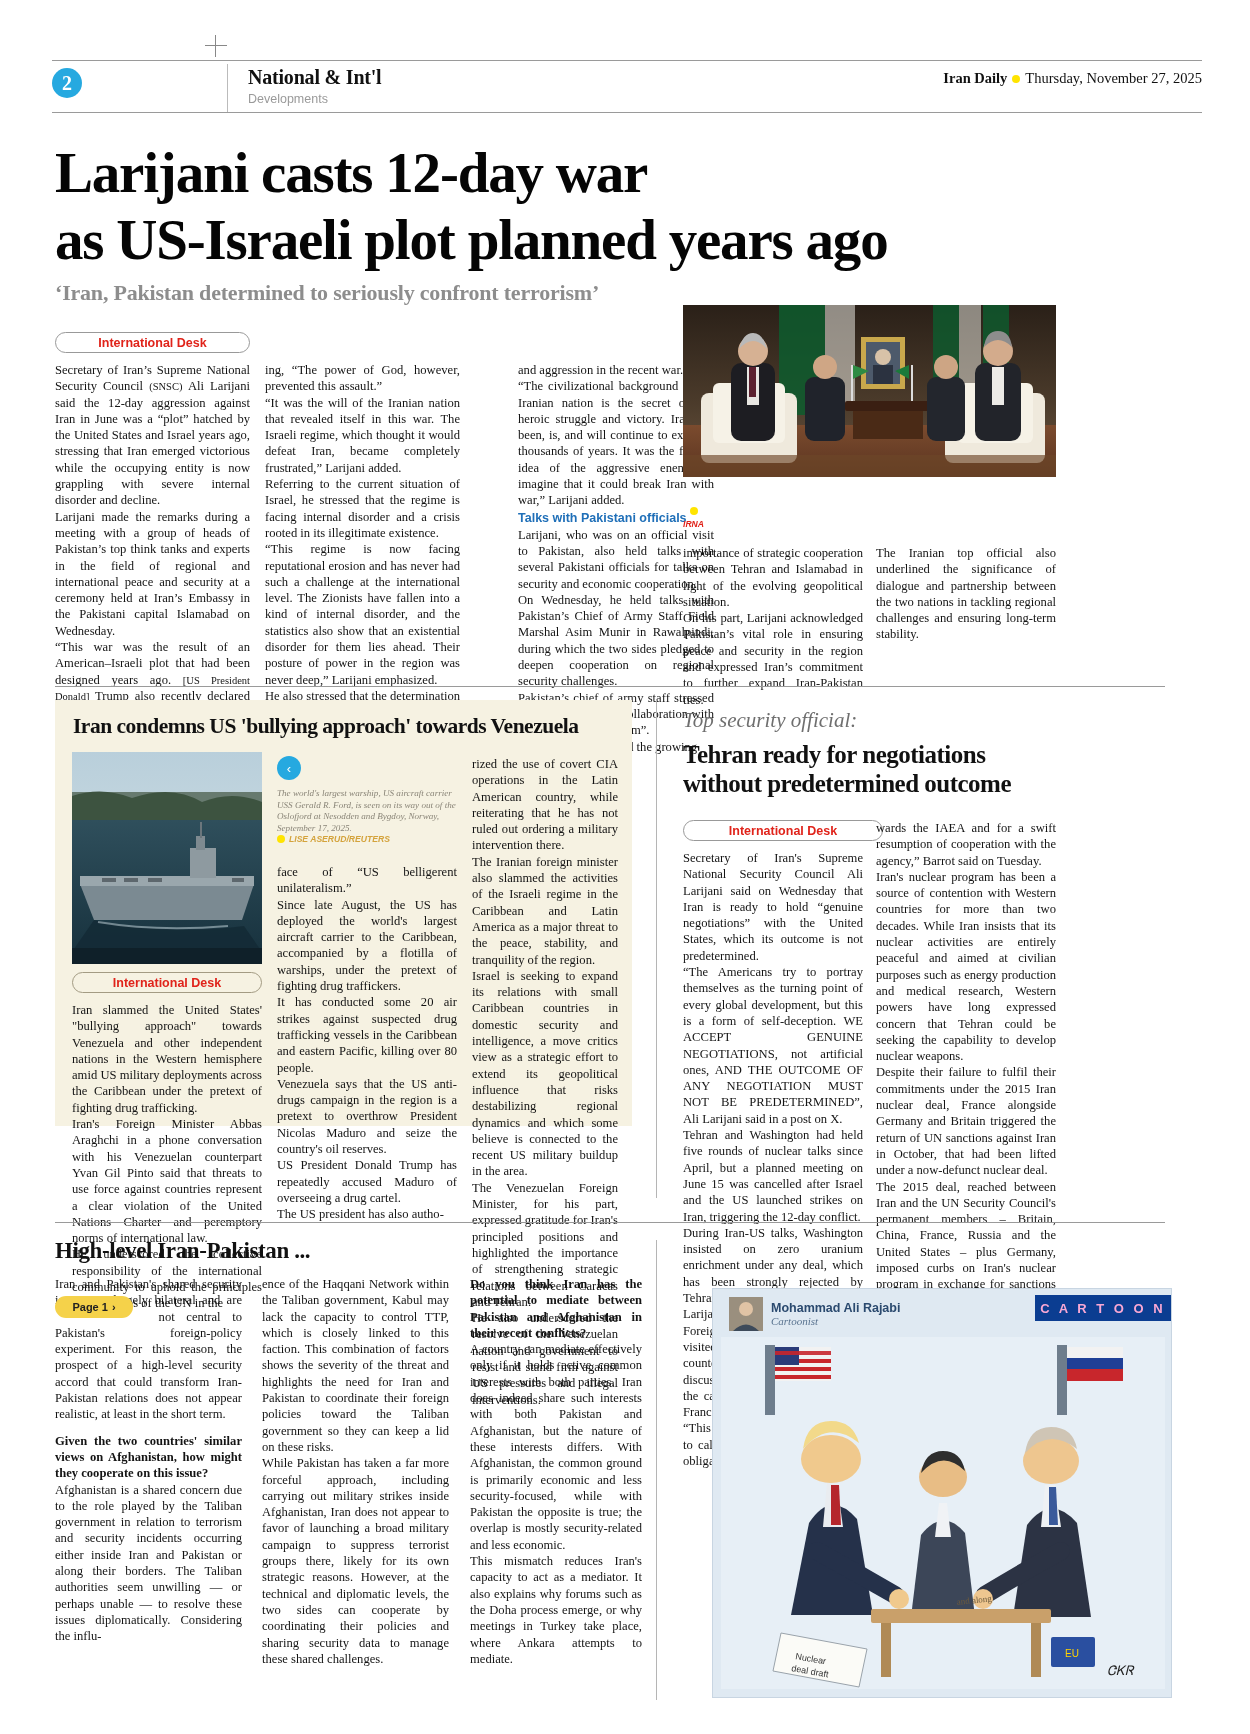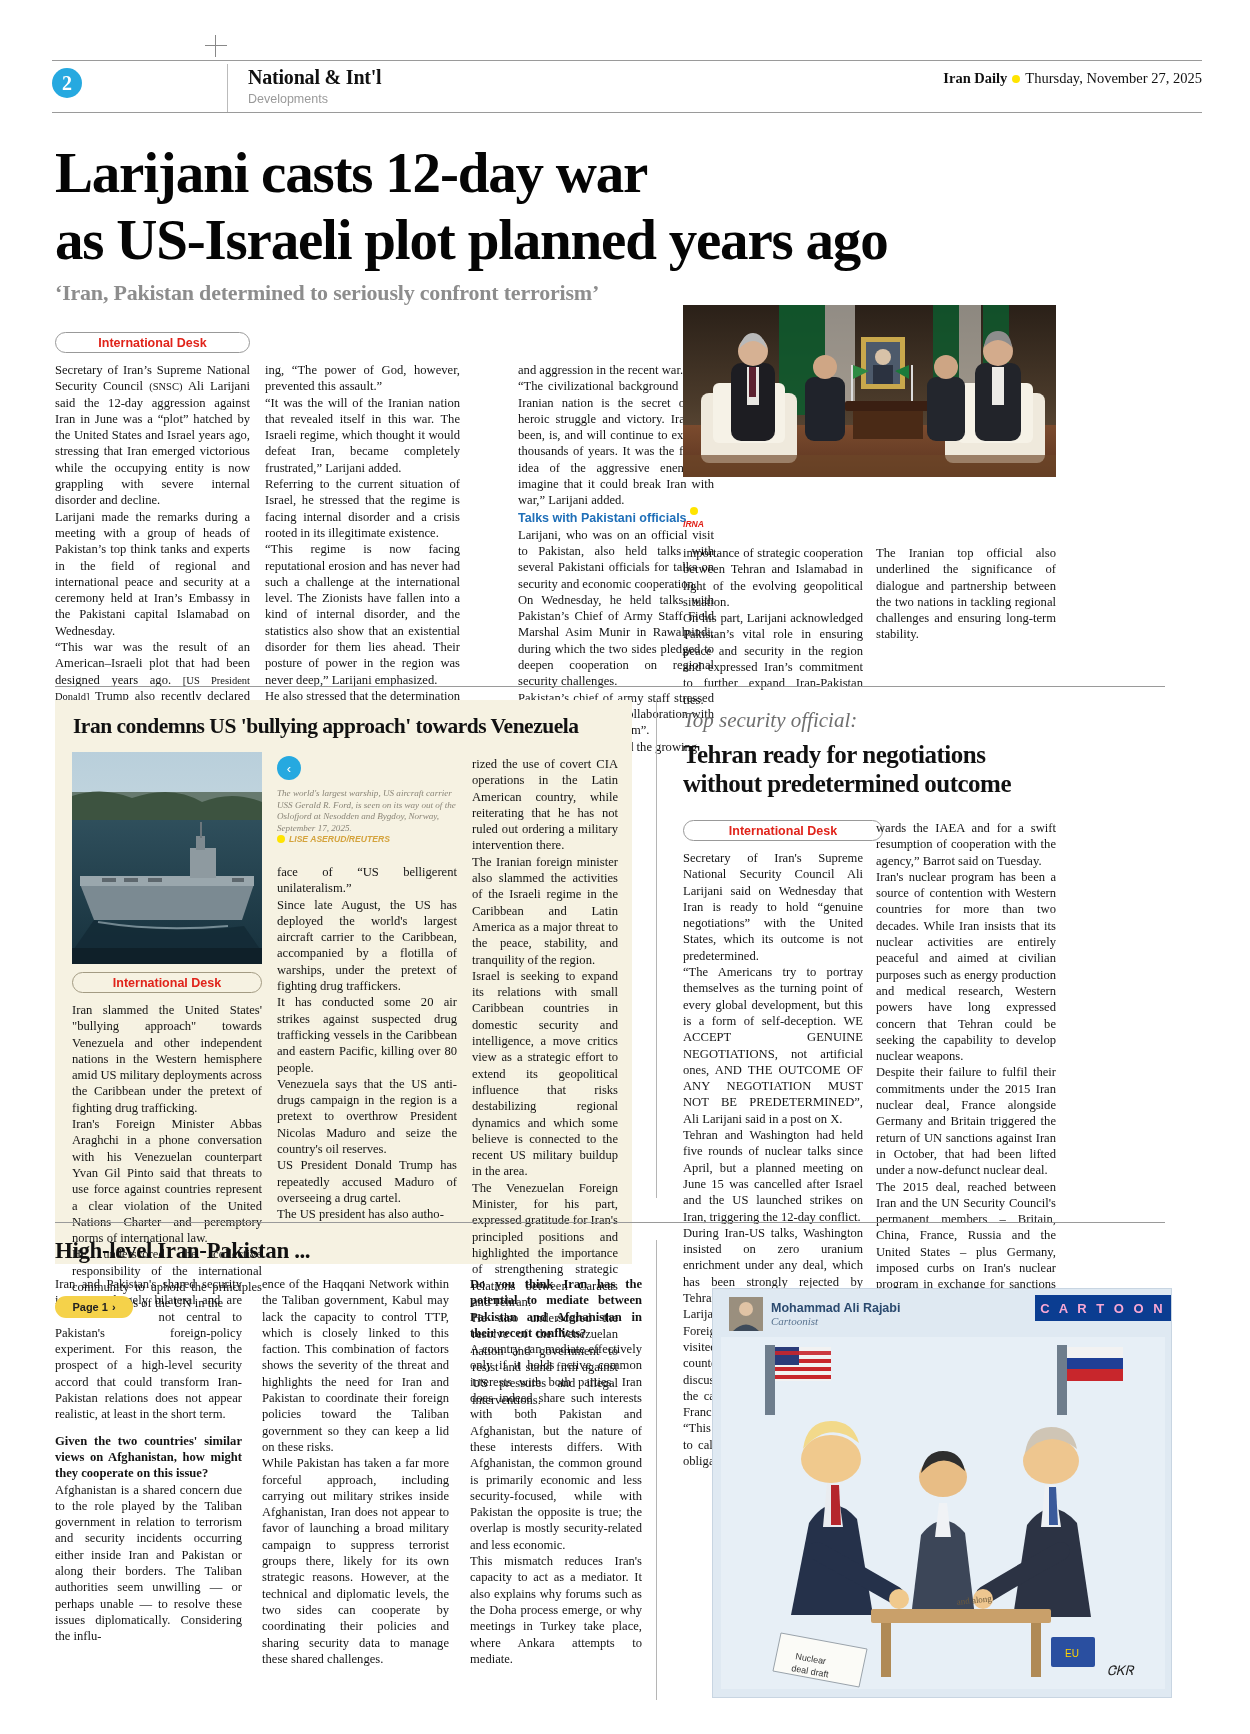--- a/index.html
+++ b/index.html
@@ -100,21 +100,21 @@
     font-family:"Liberation Sans", sans-serif; font-style:italic; font-weight:bold;
     font-size:8.6px; color:#e0231a;
   }
 
   
   .hr { position:absolute; background:#9a9a9a; height:1px; }
   .vr { position:absolute; background:#b5b5b5; width:1px; }
 
   
   .venez {
-    position:absolute; left:55px; top:700px; width:577px; height:564px;
+    position:absolute; left:55px; top:700px; width:577px; height:426px;
     background:#f6f2e2;
   }
   .venez-title {
     position:absolute; left:18px; top:14px; width:545px;
     font-family:"Liberation Serif", serif; font-weight:bold;
     font-size:21.5px; letter-spacing:-0.5px; color:#111;
   }
   .venez-photo { position:absolute; left:17px; top:52px; width:190px; height:212px; overflow:hidden; }
   .circ-btn {
     position:absolute; width:24px; height:24px; border-radius:50%;

